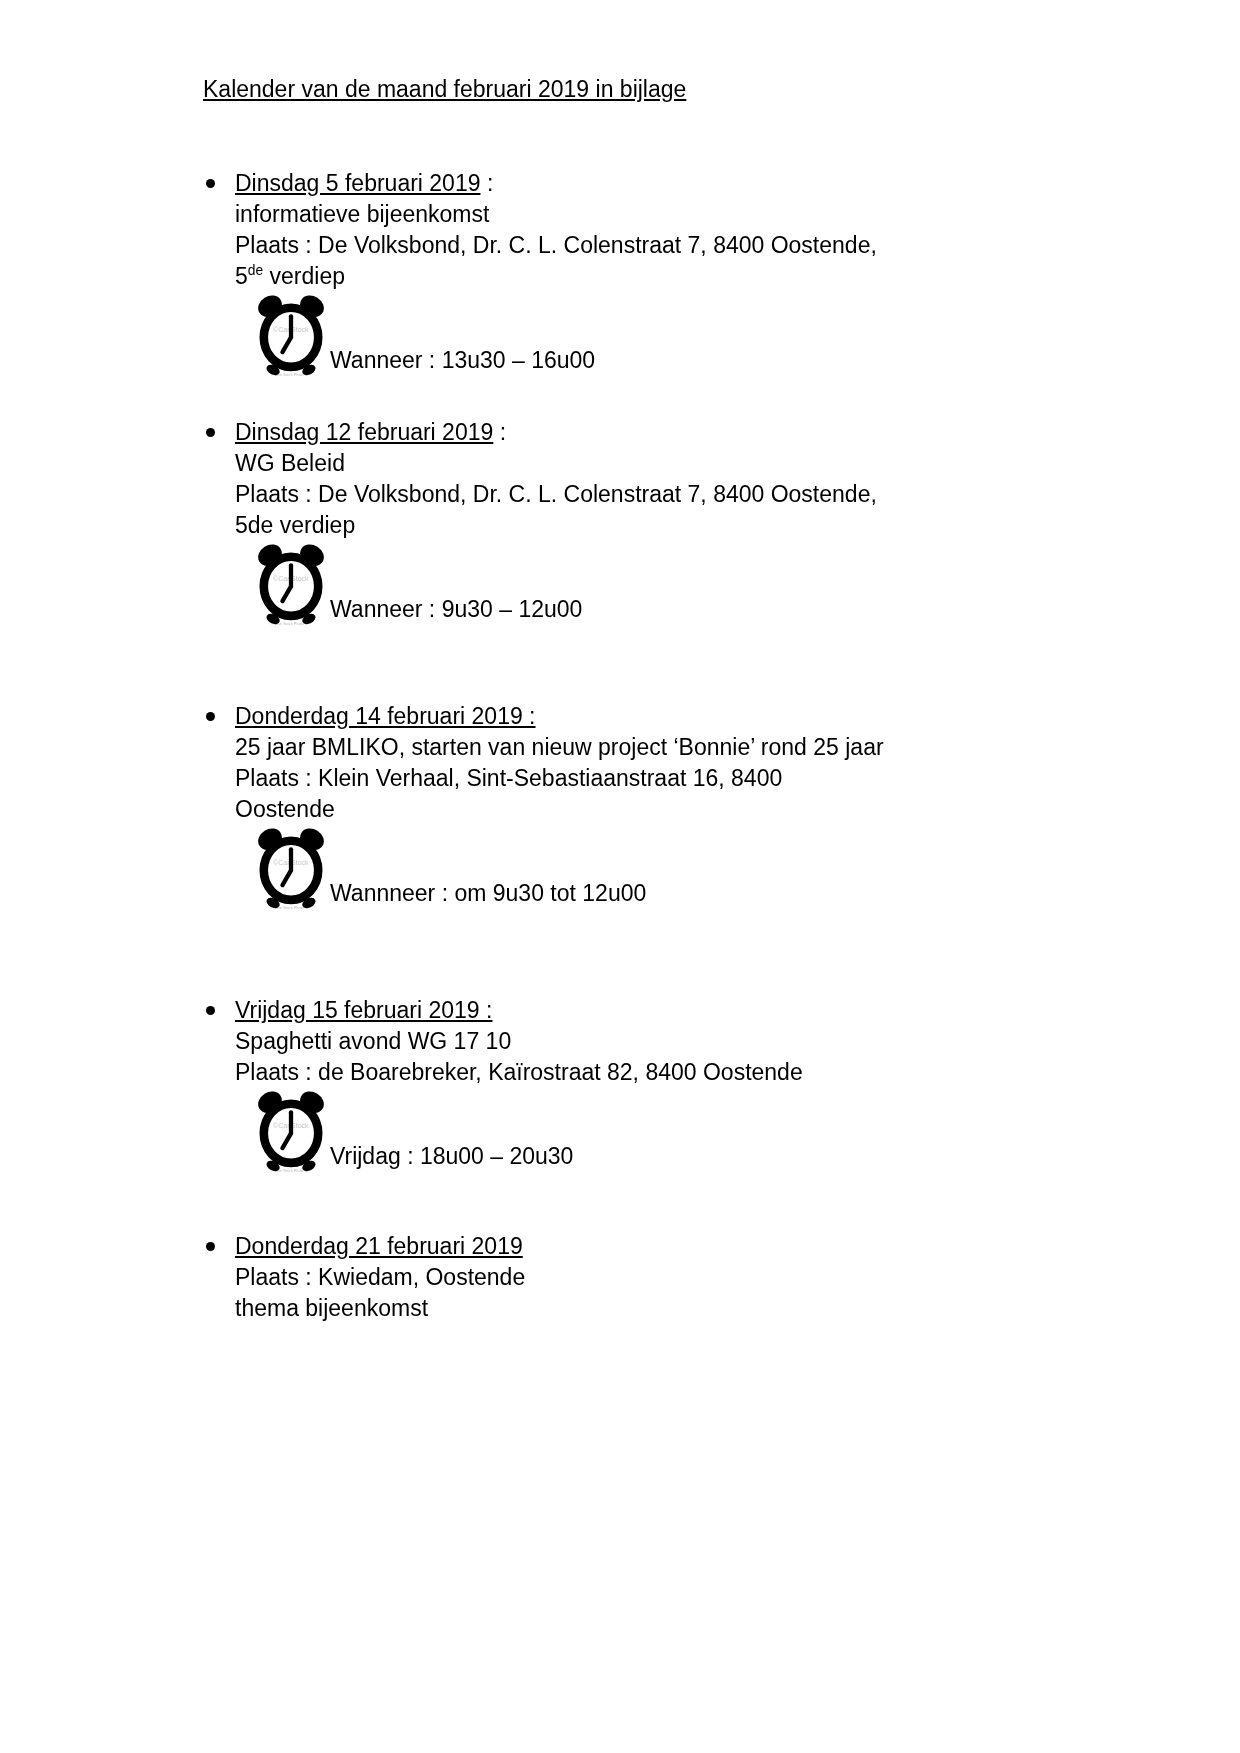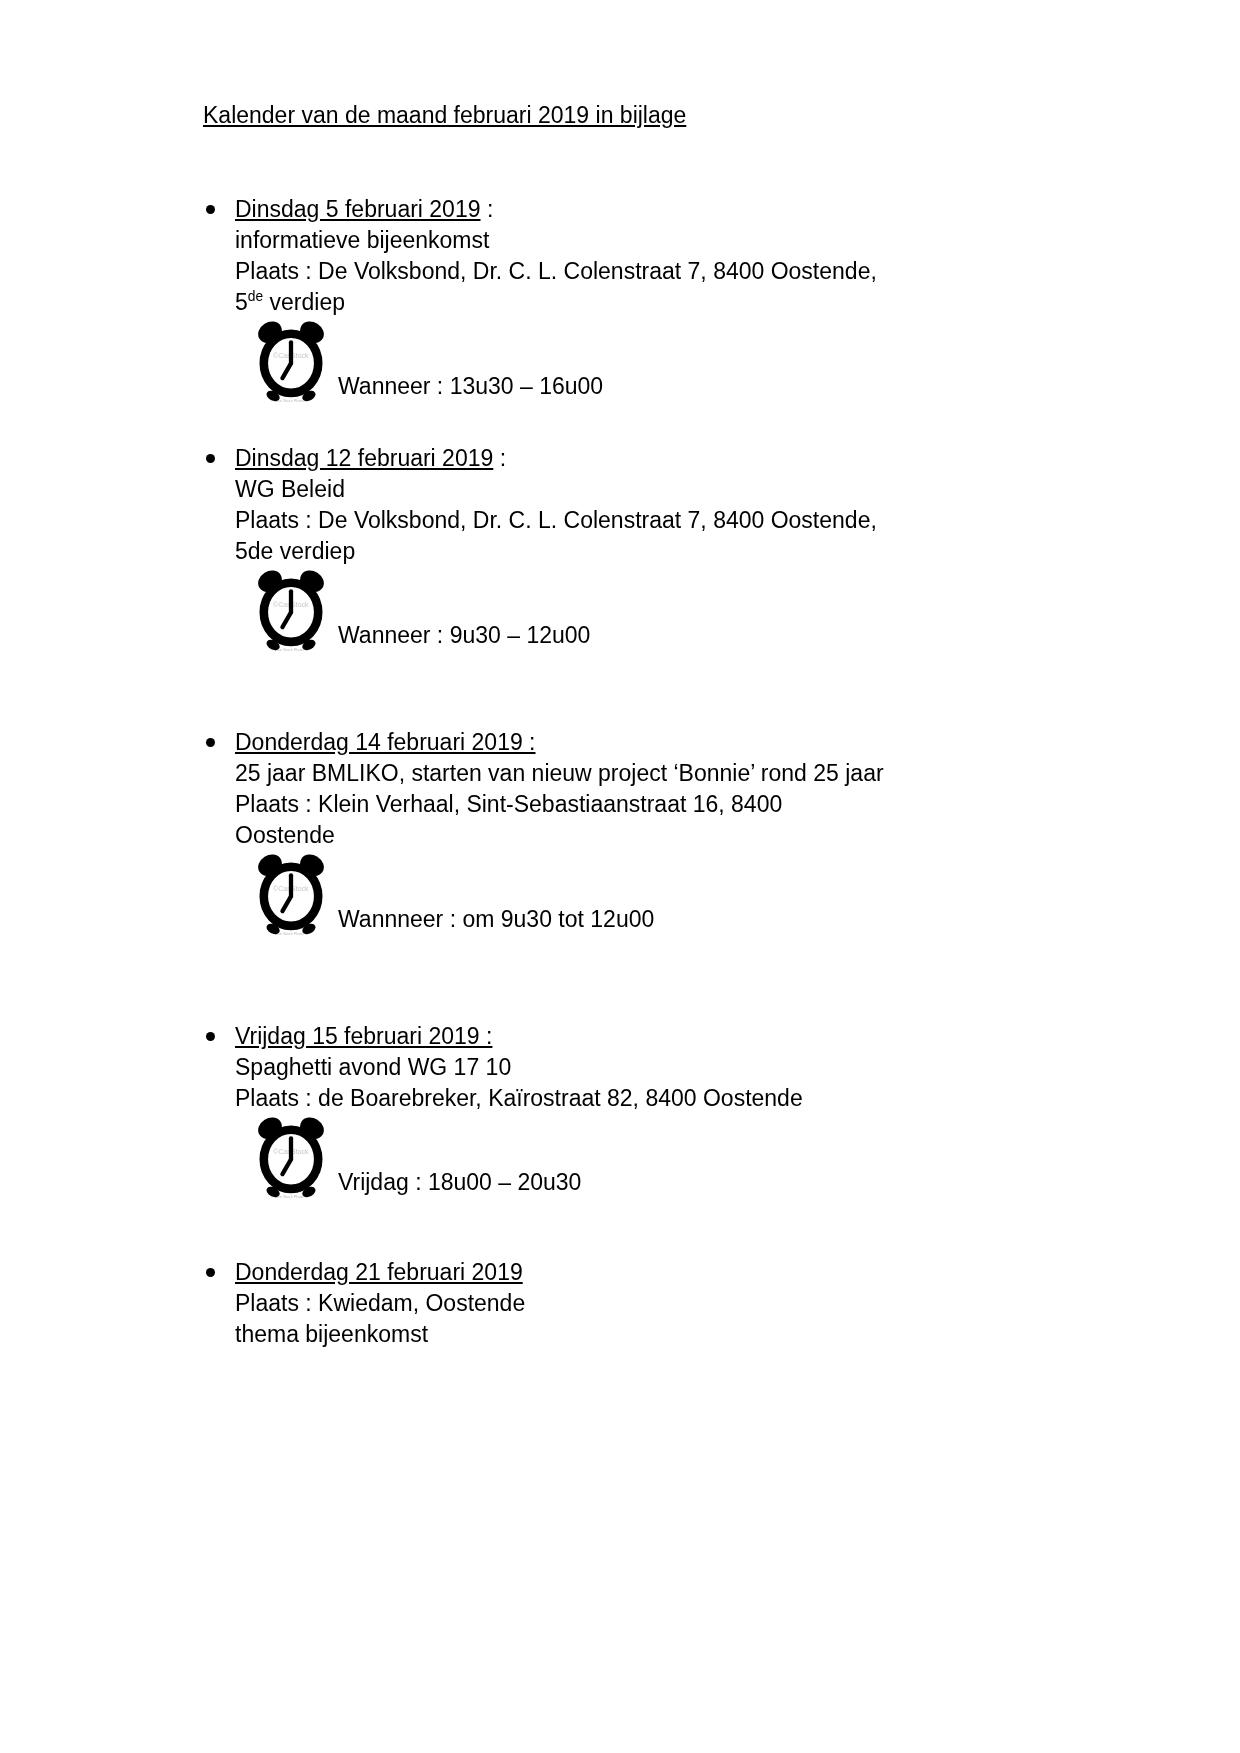--- a/index.html
+++ b/index.html
@@ -14,21 +14,21 @@
     font-size: 23px;
     line-height: 31px;
     color: #000000;
     overflow: hidden;
   }
   .page {
     position: relative;
     width: 992px;
     height: 1753px;
     box-sizing: border-box;
-    padding-top: 100px;
+    padding-top: 74px;
   }
   .doc-title {
     margin: 0 0 0 203px;
     font-size: 23px;
     font-weight: normal;
     text-decoration: underline;
     line-height: 31px;
   }
   ul.events {
     margin: 63px 0 0 0;
@@ -66,21 +66,21 @@
     margin-top: 1px;
     height: 84px;
   }
   .clock {
     flex: none;
     width: 78px;
     height: 84px;
     margin-left: 17px;
   }
   .time-text {
-    margin-left: 8px;
+    margin-left: 0;
     padding-bottom: 1px;
     white-space: pre-wrap;
   }
 </style>
 </head>
 <body>
 
 <div class="page">
 
   <h1 class="doc-title">Kalender van de maand februari 2019 in bijlage</h1>

